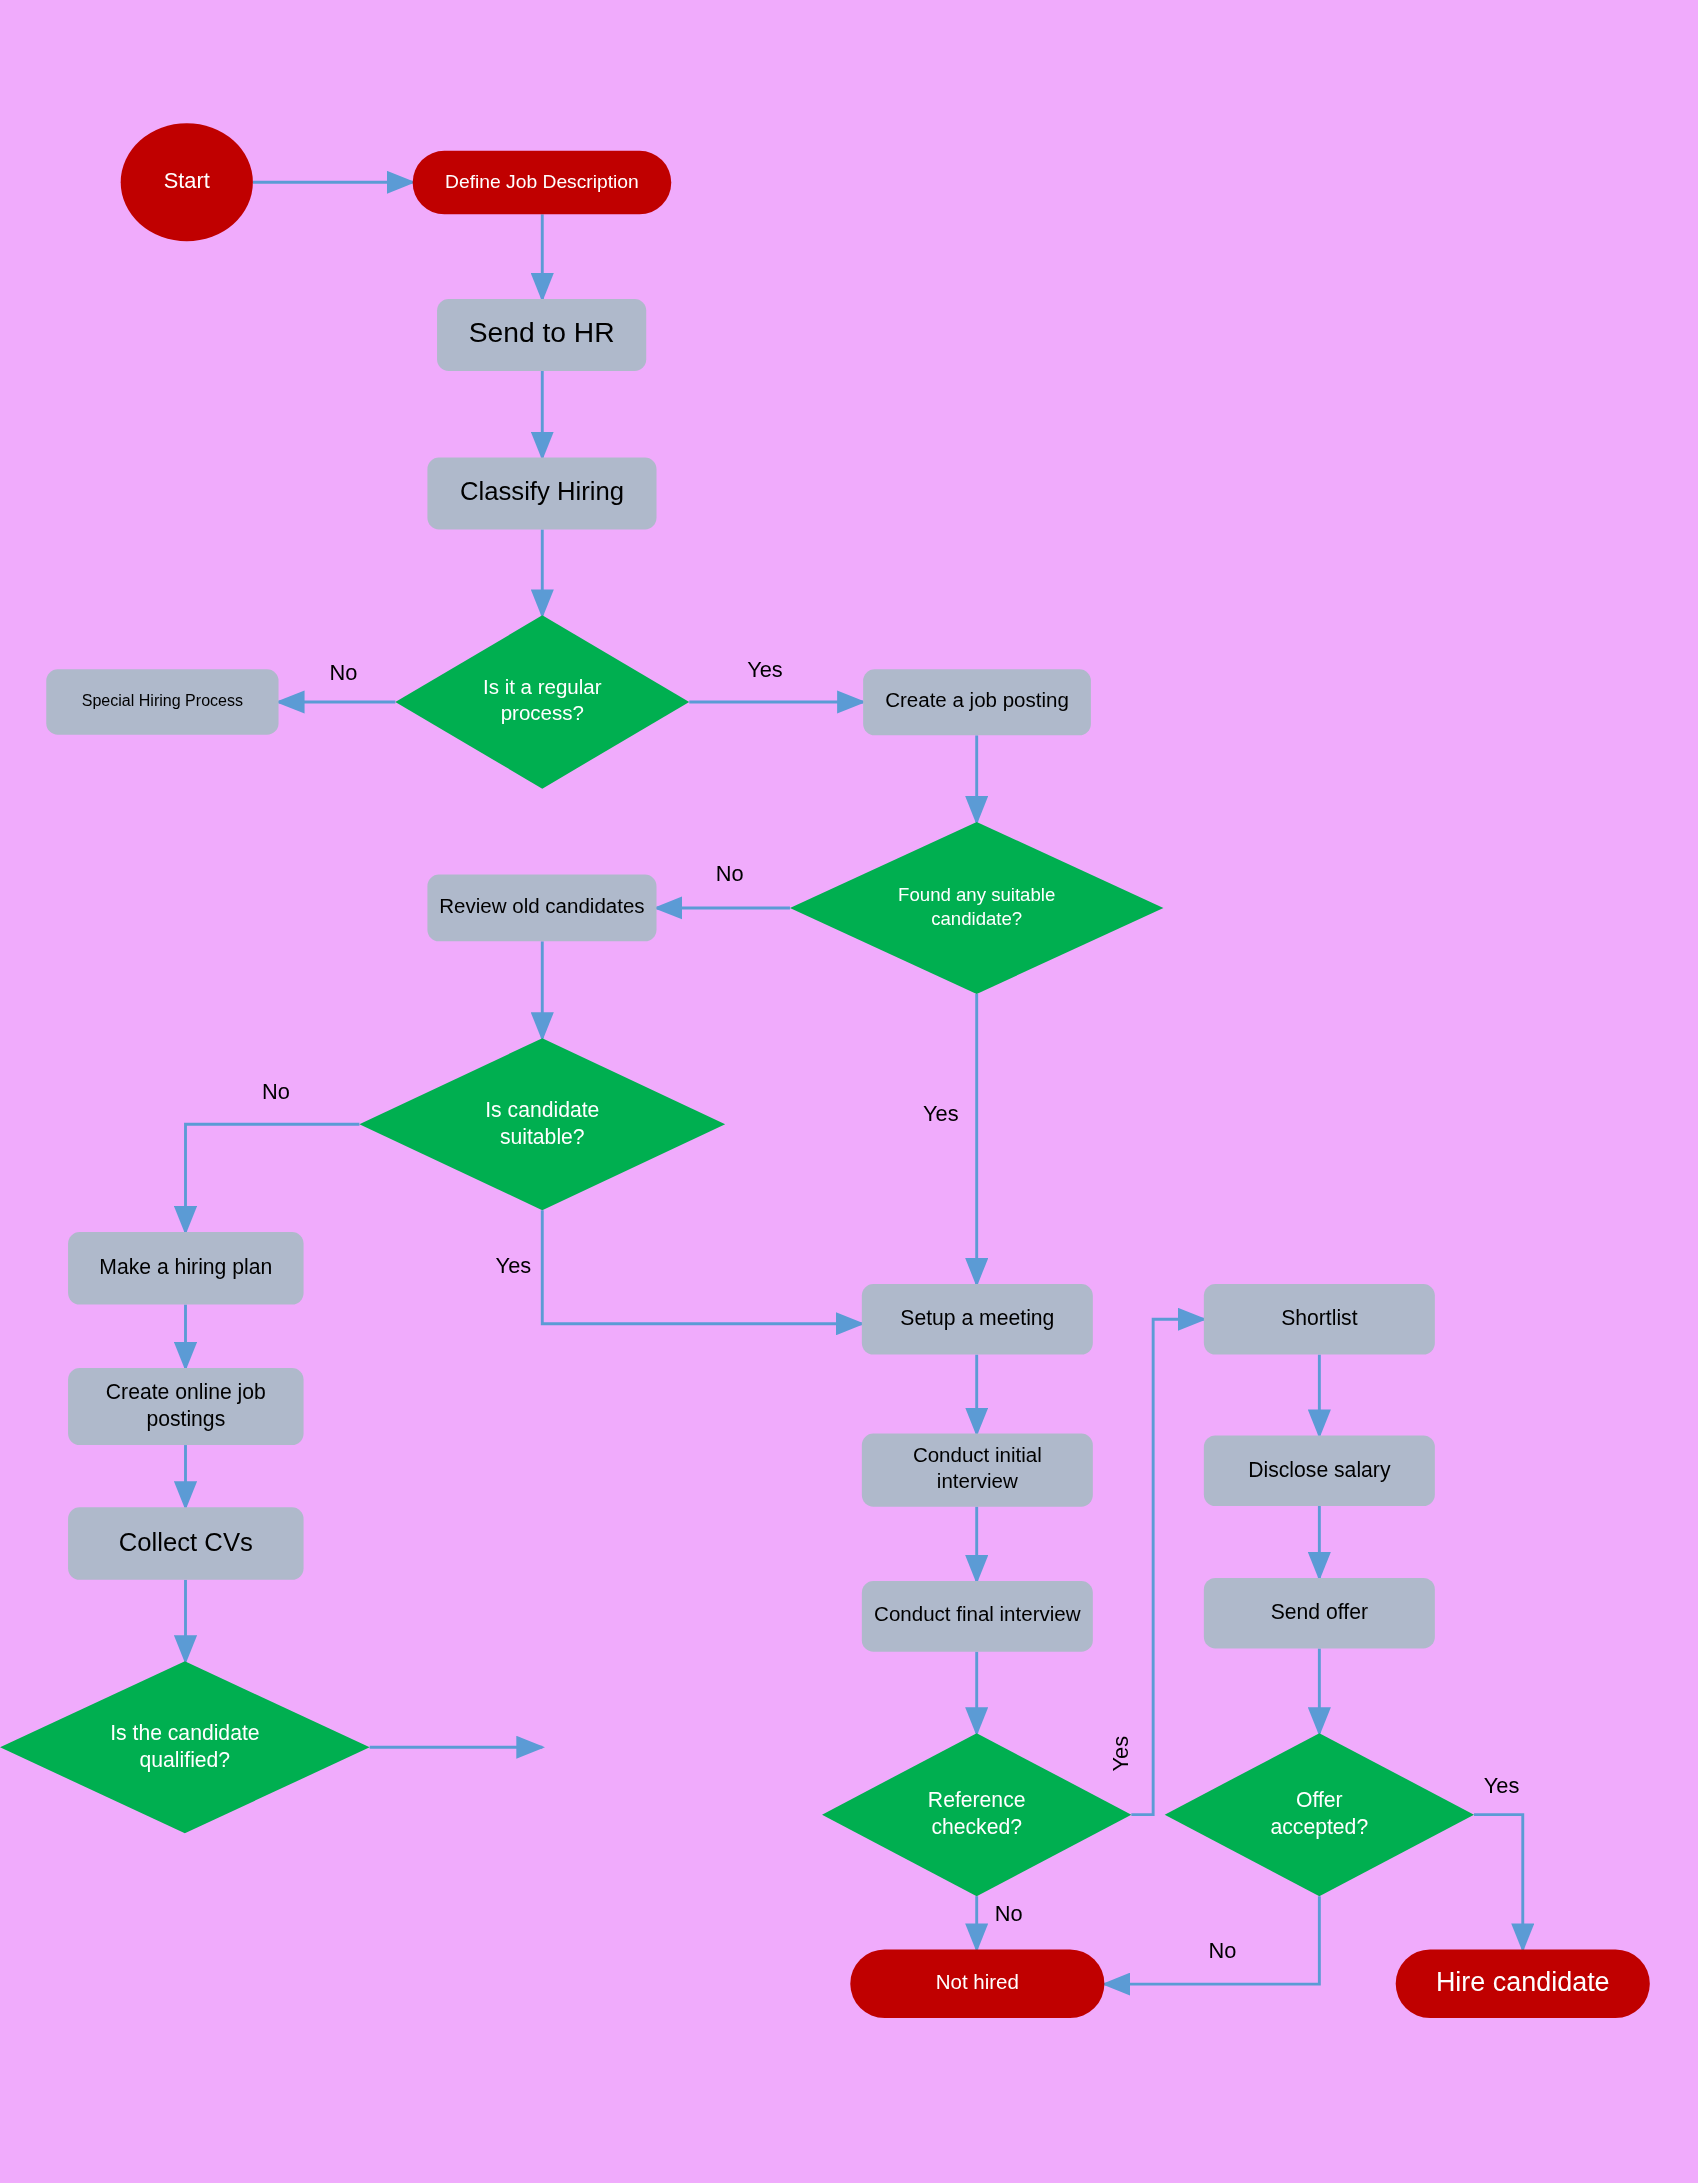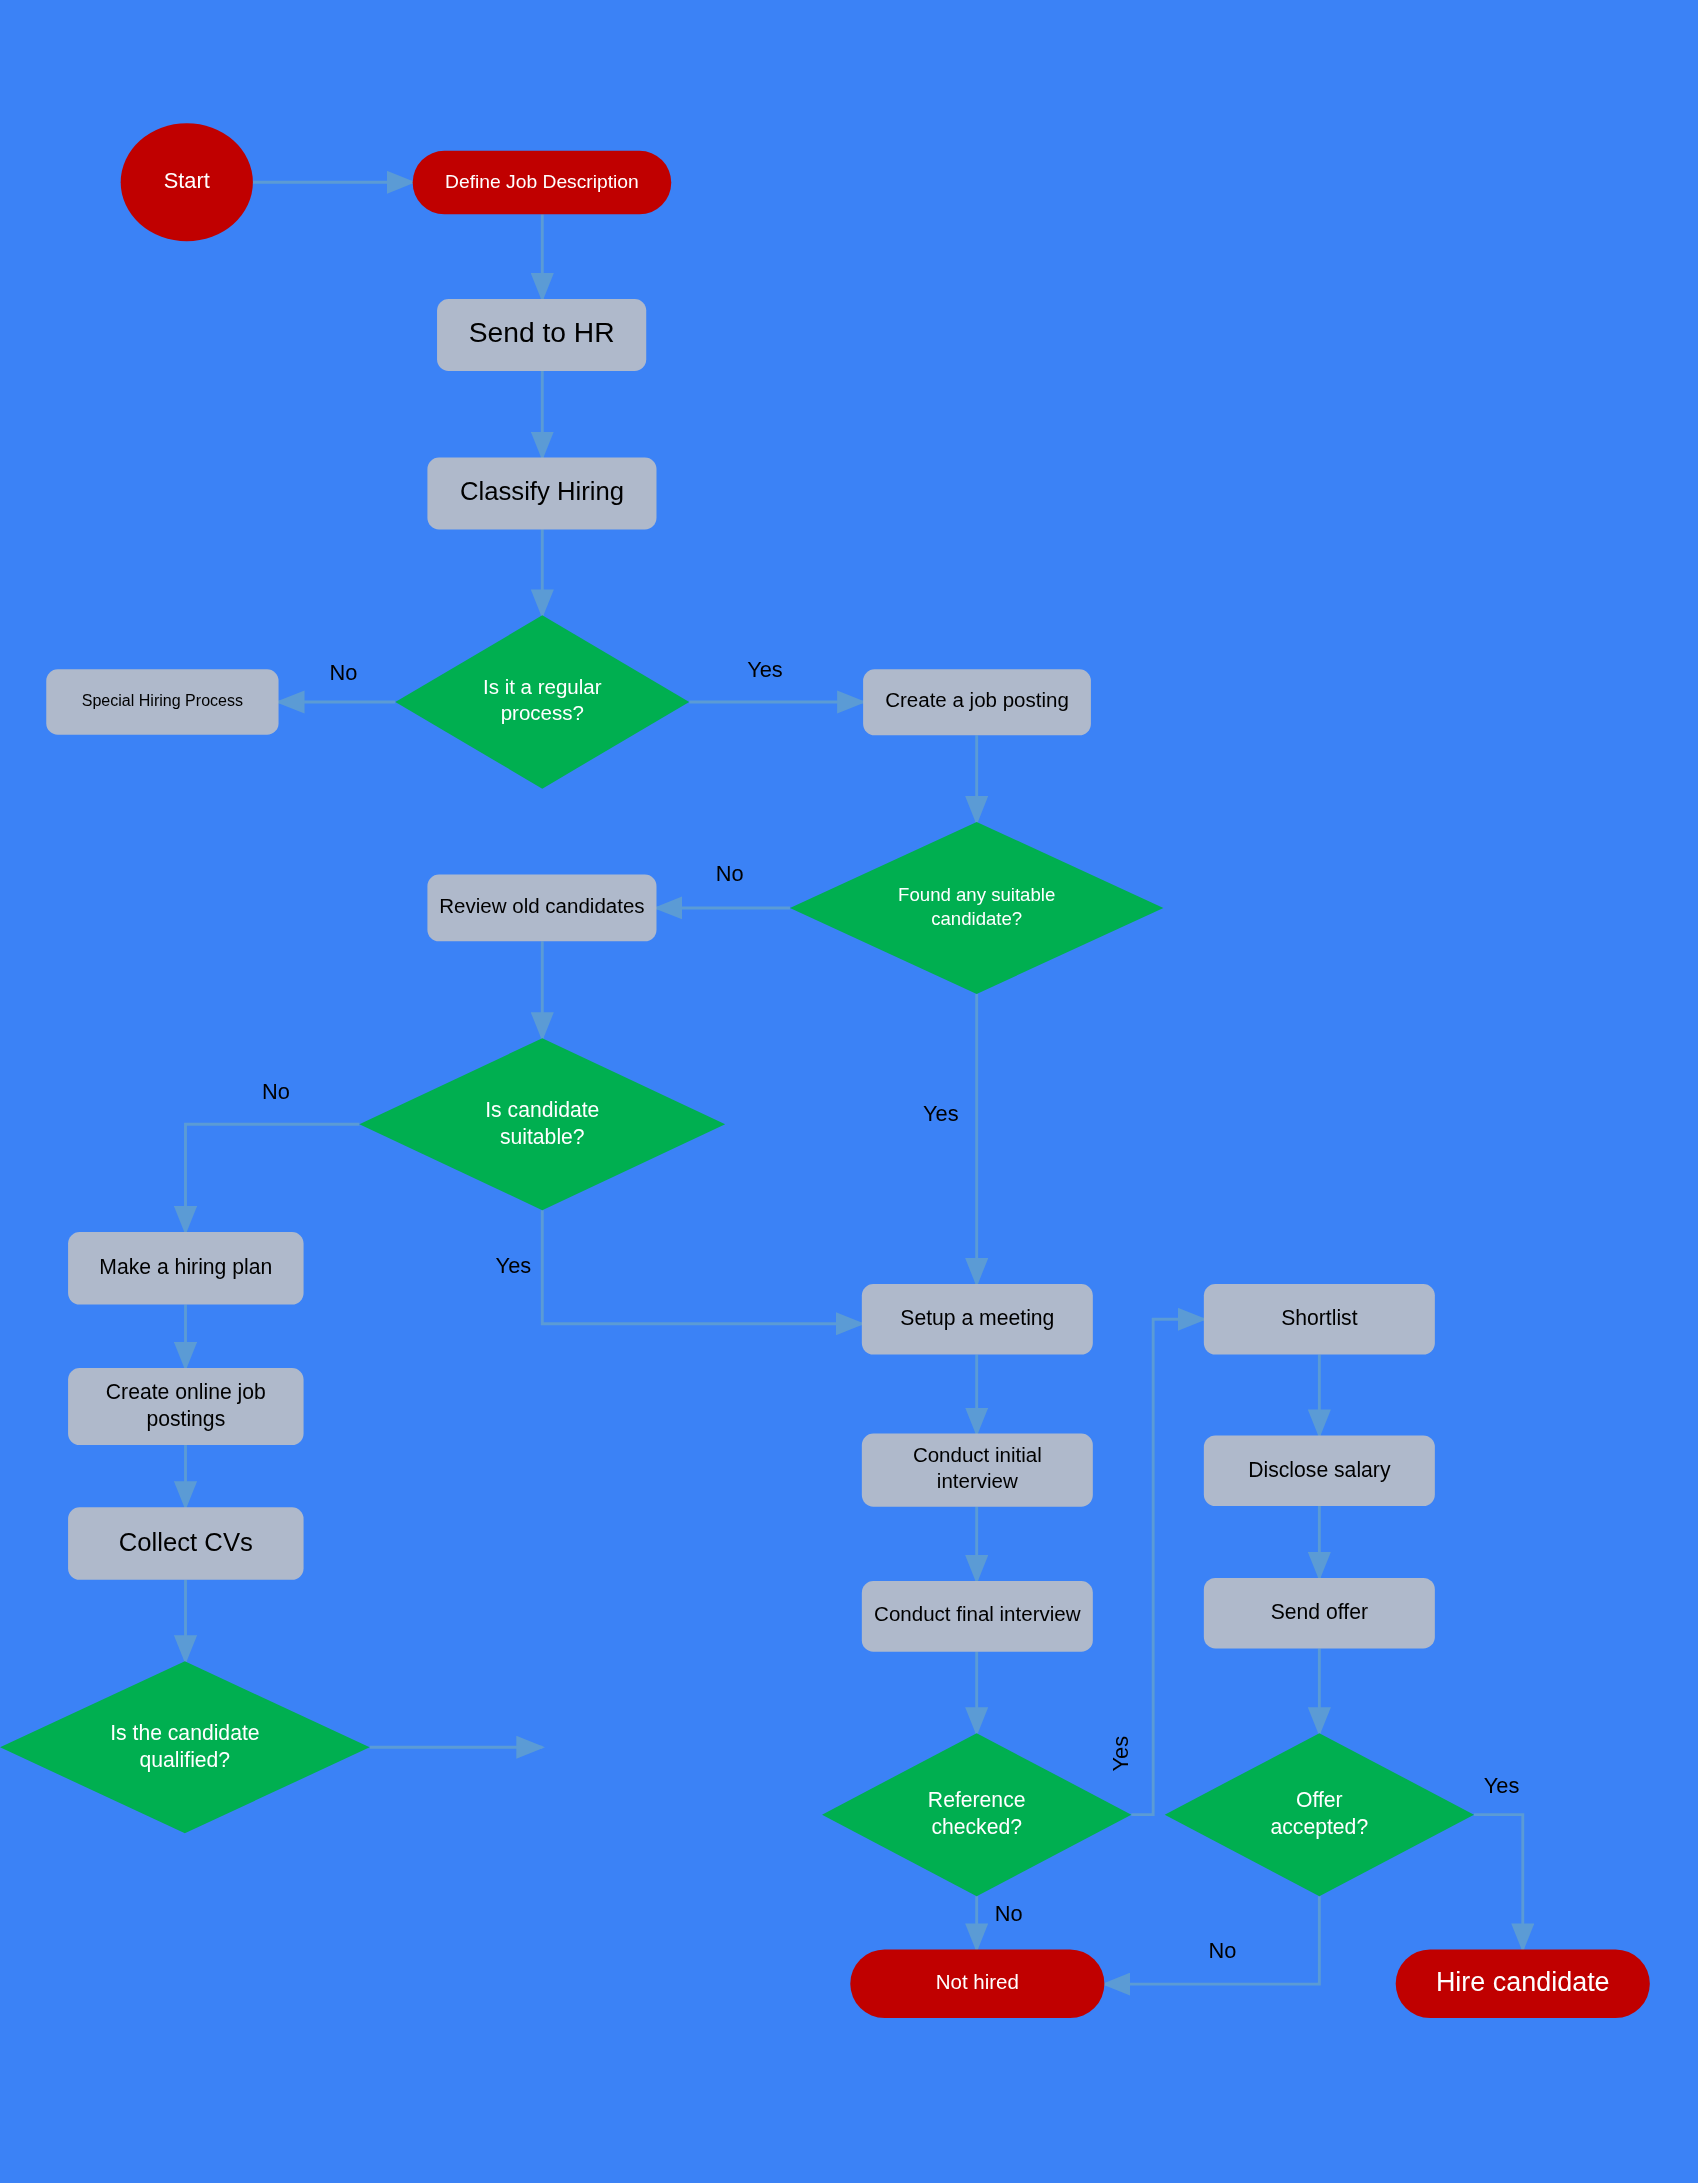--- a/index.html
+++ b/index.html
@@ -10,21 +10,21 @@
   body {
     width: 1698px;
     height: 2183px;
     font-family: "Liberation Sans", sans-serif;
     overflow: hidden;
   }
   #flowchart-root {
     position: relative;
     width: 1698px;
     height: 2183px;
-    background: #3b82f6;
+    background: #f0abfc;
   }
   svg.flow-canvas {
     position: absolute;
     left: 0;
     top: 0;
     width: 1698px;
     height: 2183px;
     display: block;
   }
   .node-label {

